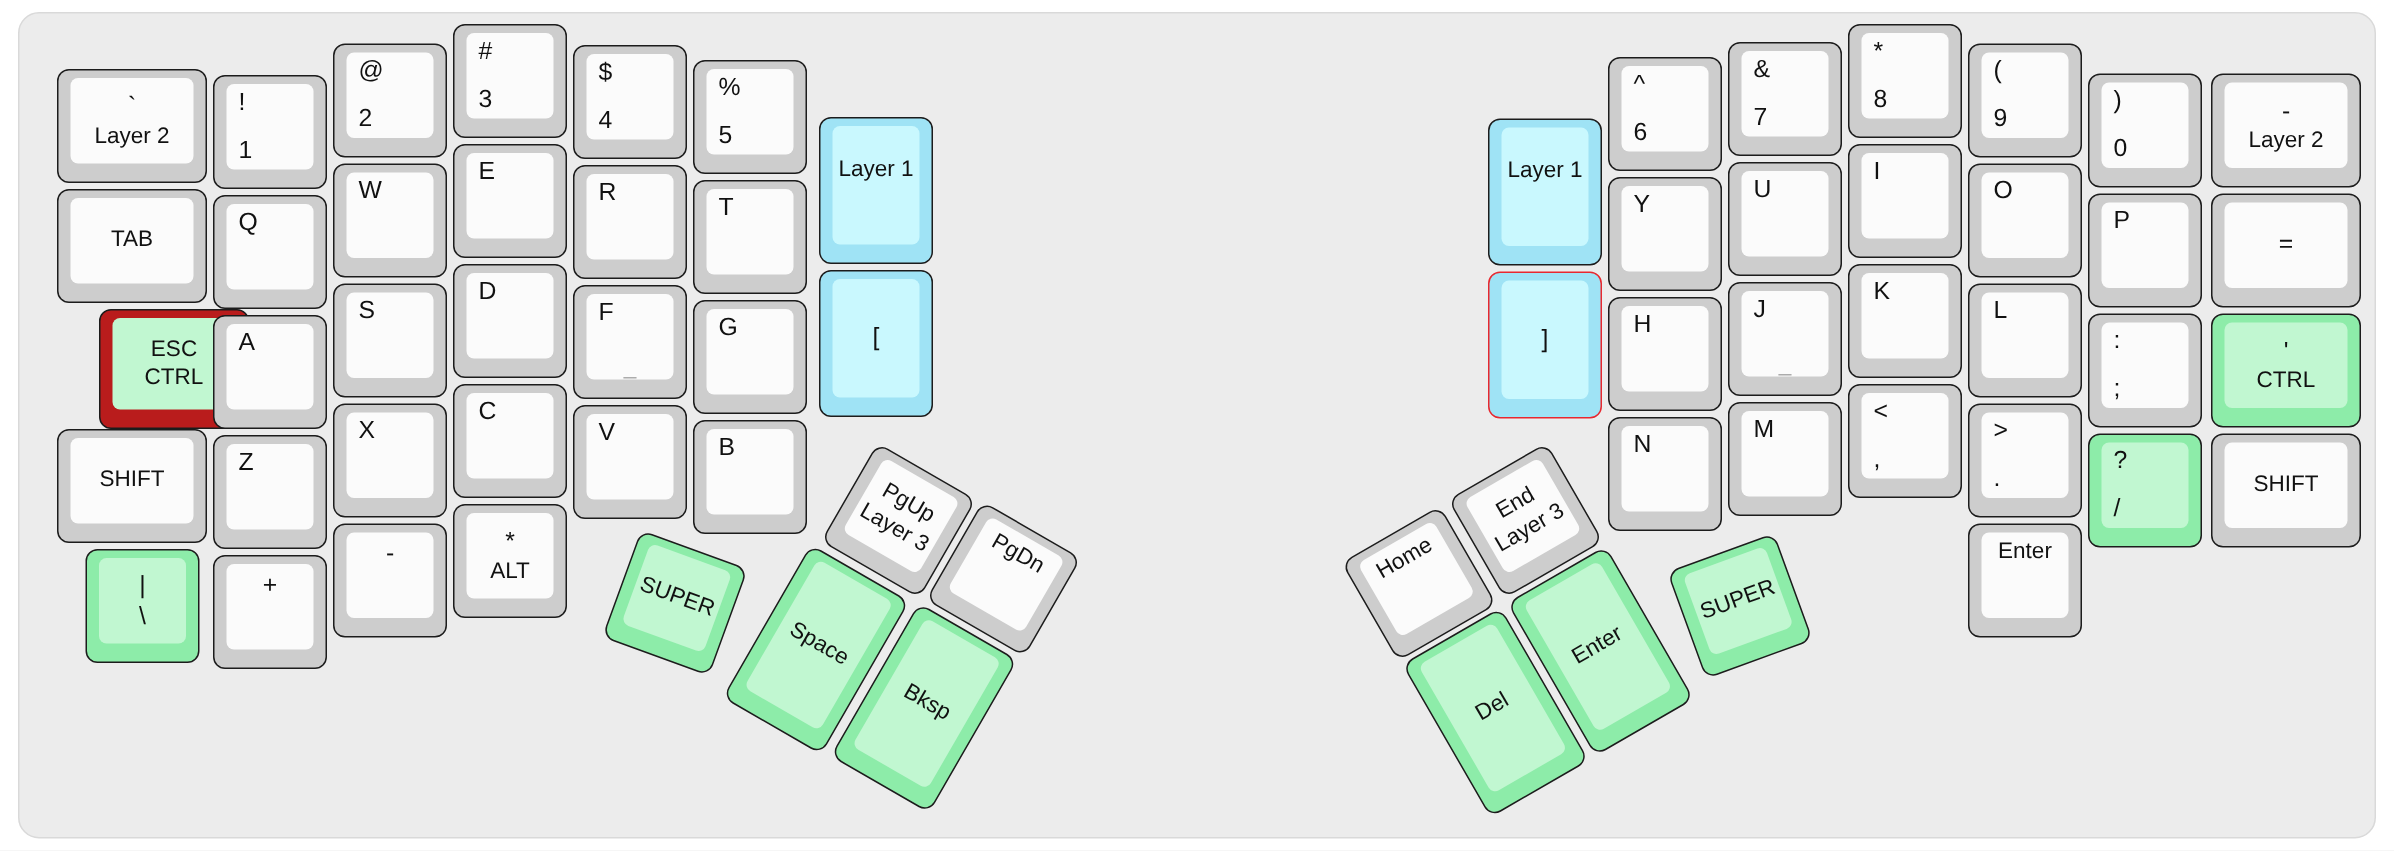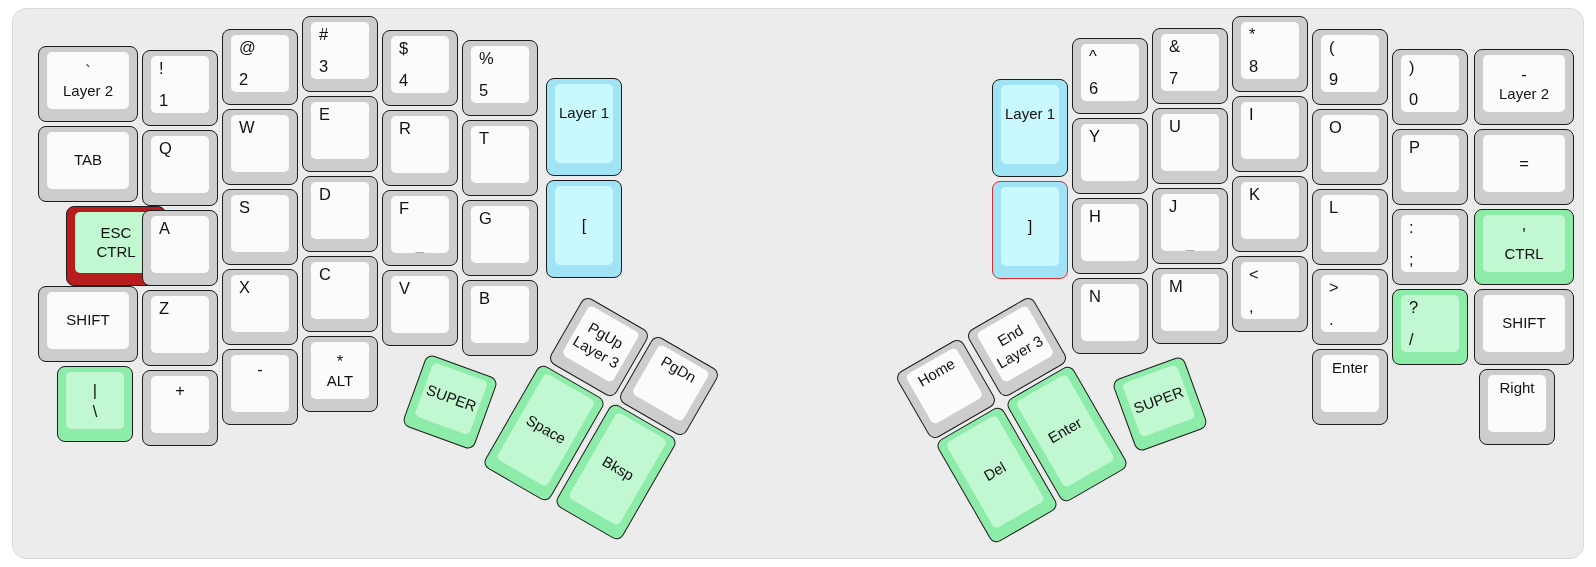--- a/index.html
+++ b/index.html
@@ -502,27 +502,20 @@
           </div>
         </div>
       </div>
       <div class="key c" style="width: 100px; height: 76px; background: rgb(205, 205, 205); border-color: rgb(28, 28, 28); left: 1474px; top: 289px;">
         <div class="key-top" style="background: rgb(251, 251, 251);">
           <div class="key-labels">
             <div class="key-line">SHIFT</div>
           </div>
         </div>
       </div>
-      <div class="key tc" style="width: 76px; height: 76px; background: rgb(205, 205, 205); border-color: rgb(28, 28, 28); left: 1479px; top: 369px;">
-        <div class="key-top" style="background: rgb(251, 251, 251);">
-          <div class="key-labels">
-            <div class="key-line">Right</div>
-          </div>
-        </div>
-      </div>
       <div class="key tc" style="width: 76px; height: 76px; background: rgb(205, 205, 205); border-color: rgb(28, 28, 28); left: 908px; top: 351px; transform: rotate(-30deg);">
         <div class="key-top" style="background: rgb(251, 251, 251);">
           <div class="key-labels">
             <div class="key-line">Home</div>
           </div>
         </div>
       </div>
       <div class="key c" style="width: 76px; height: 76px; background: rgb(205, 205, 205); border-color: rgb(28, 28, 28); left: 979px; top: 309px; transform: rotate(-30deg);">
         <div class="key-top" style="background: rgb(251, 251, 251);">
           <div class="key-labels">

